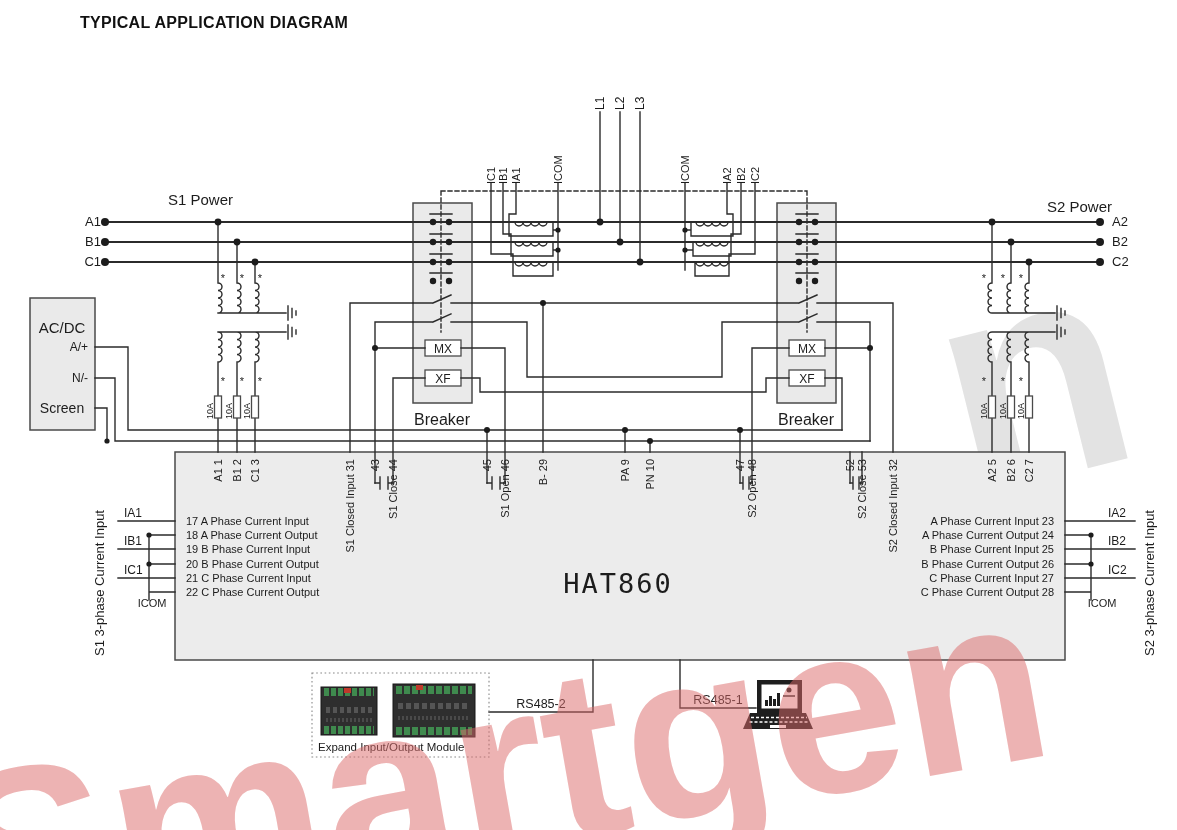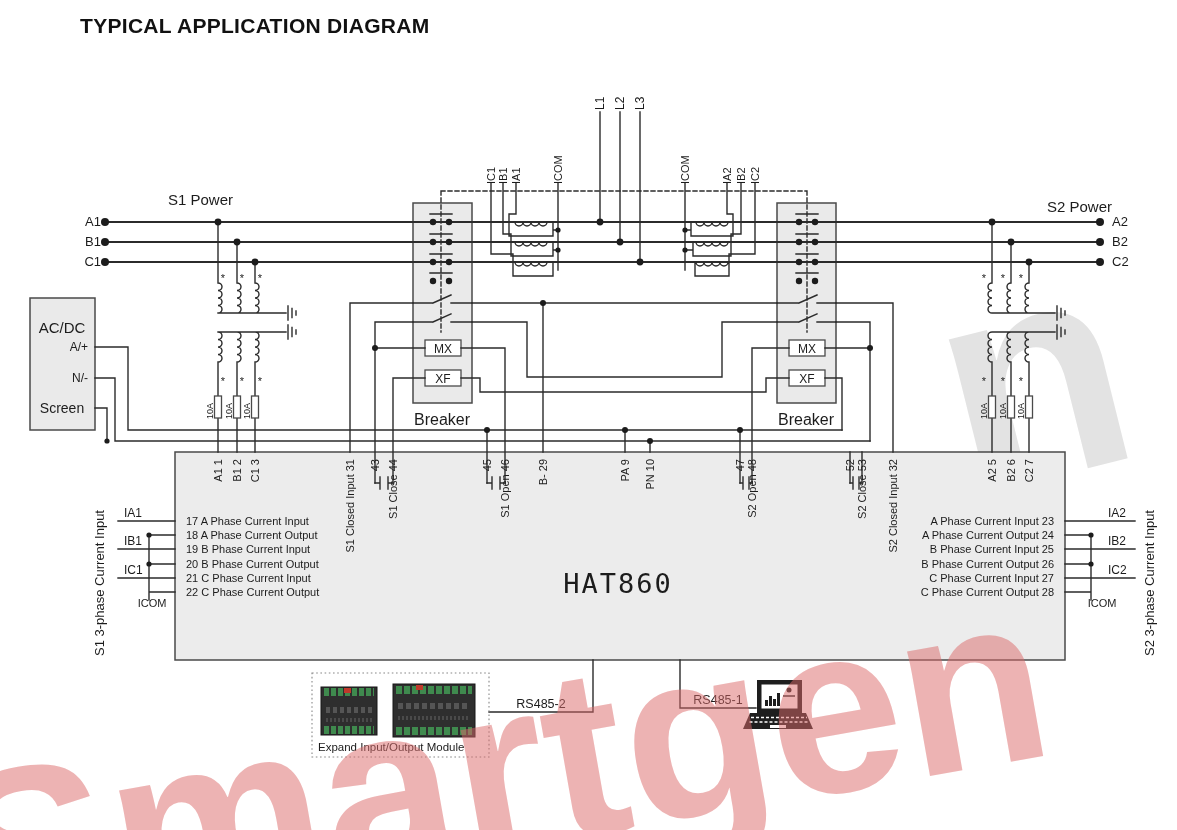--- a/index.html
+++ b/index.html
@@ -3,21 +3,21 @@
 <meta charset="utf-8">
 <style>
   html,body{margin:0;padding:0}
   body{width:1177px;height:830px;overflow:hidden;position:relative;background:#fff;
        font-family:"Liberation Sans",sans-serif}
   #stage{position:absolute;inset:0;width:1177px;height:830px}
   #diagram{position:absolute;left:0;top:0;z-index:1}
   .wm{position:absolute;font-weight:bold;line-height:1;pointer-events:none;white-space:nowrap}
   #wm-gray{left:940px;top:225px;font-size:300px;color:#dadada;opacity:.75;transform:rotate(-14deg);z-index:0}
   #wm-red{left:-55px;top:648px;font-size:240px;color:#dc6a6a;opacity:.5;transform:rotate(-10deg);z-index:3}
-  #page-title{position:absolute;left:80px;top:14px;font-size:21px;font-weight:bold;
+  #page-title{position:absolute;left:80px;top:14px;font-size:16px;font-weight:bold;
               letter-spacing:.3px;color:#111;z-index:4}
   #caption{position:absolute;left:100px;right:0;top:800px;text-align:center;font-size:19px;
            font-weight:bold;color:#111;z-index:4}
   svg .wire{stroke:#2b2b2b;stroke-width:1.4;fill:none;stroke-linecap:square}
   svg .thick{stroke-width:1.8}
   svg .dashed{stroke-dasharray:4,3}
   svg .dotted{stroke-dasharray:1.6,2.6;stroke:#888;stroke-width:1.1;fill:none}
   svg .box{fill:#eaeaea;stroke:#4a4a4a;stroke-width:1.5}
   svg .wbox{fill:#fff;stroke:#4a4a4a;stroke-width:1.3}
   svg text{fill:#1c1c1c}

